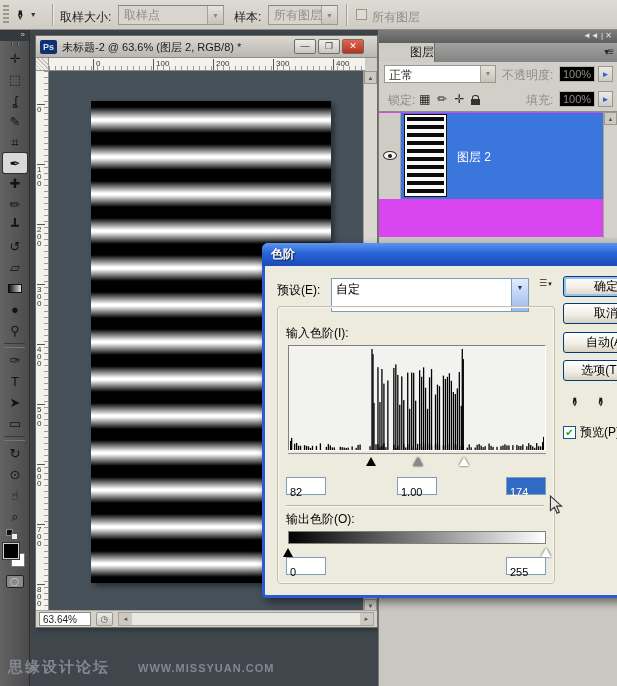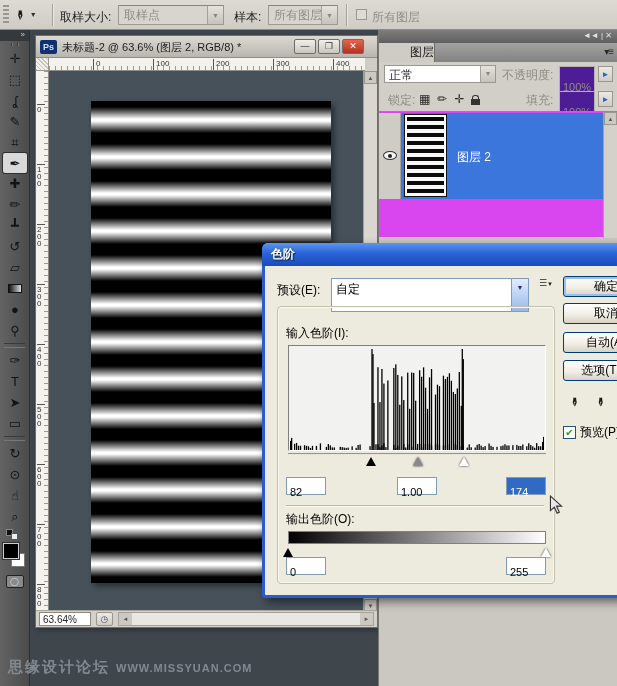--- a/index.html
+++ b/index.html
@@ -92,21 +92,21 @@
     font-size:12px; line-height:18px; padding-left:7px; color:#1a1a1a;text-align:right; }
   .lp-menu { position:absolute; right:4px; top:3px; font-size:10px; color:#2a2a2a; letter-spacing:-1px; }
   .lp-controls { position:absolute; left:0; top:32px; right:0; height:49px; background:#d2cfc8; }
   .lp-row { position:absolute; left:0; right:0; height:24px; }
   .lp-combo { position:absolute; left:5px; top:3px; width:112px; height:18px; background:#fff; border:1px solid #9a978f; display:flex; }
   .lp-combo .val { flex:1; font-size:12px; padding:1px 4px; color:#333; }
   .lp-combo .btn { width:15px; background:linear-gradient(#e6e3dc,#c6c3bc); border-left:1px solid #a5a29b;
     font-size:7px; color:#8a8780; text-align:center; line-height:16px; }
   .lp-lab { position:absolute; font-size:12px; color:#8f8c85; top:5px; }
   .lp-valbox { position:absolute; left:180px; top:4px; width:36px; height:16px; border:1px solid #b5b2ab;
-    background:#4c1d95; font-size:11px; color:#8f8c85; text-align:right; padding:14px 3px; }
+    background:#000000; font-size:11px; color:#8f8c85; text-align:right; padding:1px 3px; }
   .lp-arrow { position:absolute; left:219px; top:4px; width:15px; height:16px; border:1px solid #9a978f;
     background:linear-gradient(#eceae4,#cfccc5); color:#2a62c8; font-size:8px; text-align:center; line-height:15px; }
   .lock-icons { position:absolute; left:40px; top:4px; display:flex; gap:7px; align-items:center; height:16px; }
   .lock-icons .li { font-size:12px; color:#2a2a2a; }
   .lock-body { width:9px; height:6px; background:#333; position:relative; margin-top:5px; }
   .lock-body::before { content:""; position:absolute; top:-4px; left:1px; width:5px; height:4px;
     border:1px solid #333; border-bottom:none; border-radius:3px 3px 0 0; }
   .lp-list { position:absolute; left:0; top:81px; right:0; height:126px; background:#d946ef; border-top:1px solid #8f8c85; }
   .layer-row { position:absolute; left:0; top:1px; right:14px; height:86px; }
   .eye-col { position:absolute; left:0; top:0; width:22px; height:86px; background:#cfccc5; border-right:1px solid #a5a29b; }
@@ -156,21 +156,21 @@
     background:linear-gradient(#fff,#f0eee6 55%,#d8d2c2); font-size:12px; color:#000; text-align:center; line-height:19px; }
   .xp-btn.default { box-shadow:inset 0 0 0 2px #9cbef0; }
   .dropper-row { position:absolute; left:298px; top:126px; display:flex; gap:8px; }
   .dropper-btn { width:18px; height:20px; font-size:13px; color:#1a1a1a; transform:rotate(90deg); text-align:center; }
   .preview-wrap { position:absolute; left:298px; top:158px; display:flex; align-items:center; gap:4px; }
   .xp-check { width:13px; height:13px; background:#fff; border:1px solid #1d5281; font-size:10px; line-height:11px;
     text-align:center; color:#21a121; font-weight:bold; }
   .preview-lab { font-size:12px; color:#000; }
   
   .cursor { position:absolute; left:548px; top:495px; z-index:60; }
-  .watermark { position:absolute; left:8px; top:658px; display:flex; align-items:baseline; gap:6px; color:#828890; }
+  .watermark { position:absolute; left:8px; top:658px; display:flex; align-items:baseline; gap:28px; color:#828890; }
   .wm-cn { font-size:15px; font-weight:bold; letter-spacing:2px; }
   .wm-en { font-size:11px; font-weight:bold; letter-spacing:1px; }
 </style>
 </head>
 <body>
 
 <div id="app">
 
   <div class="options-bar">
     <div class="ob-grip"></div>

